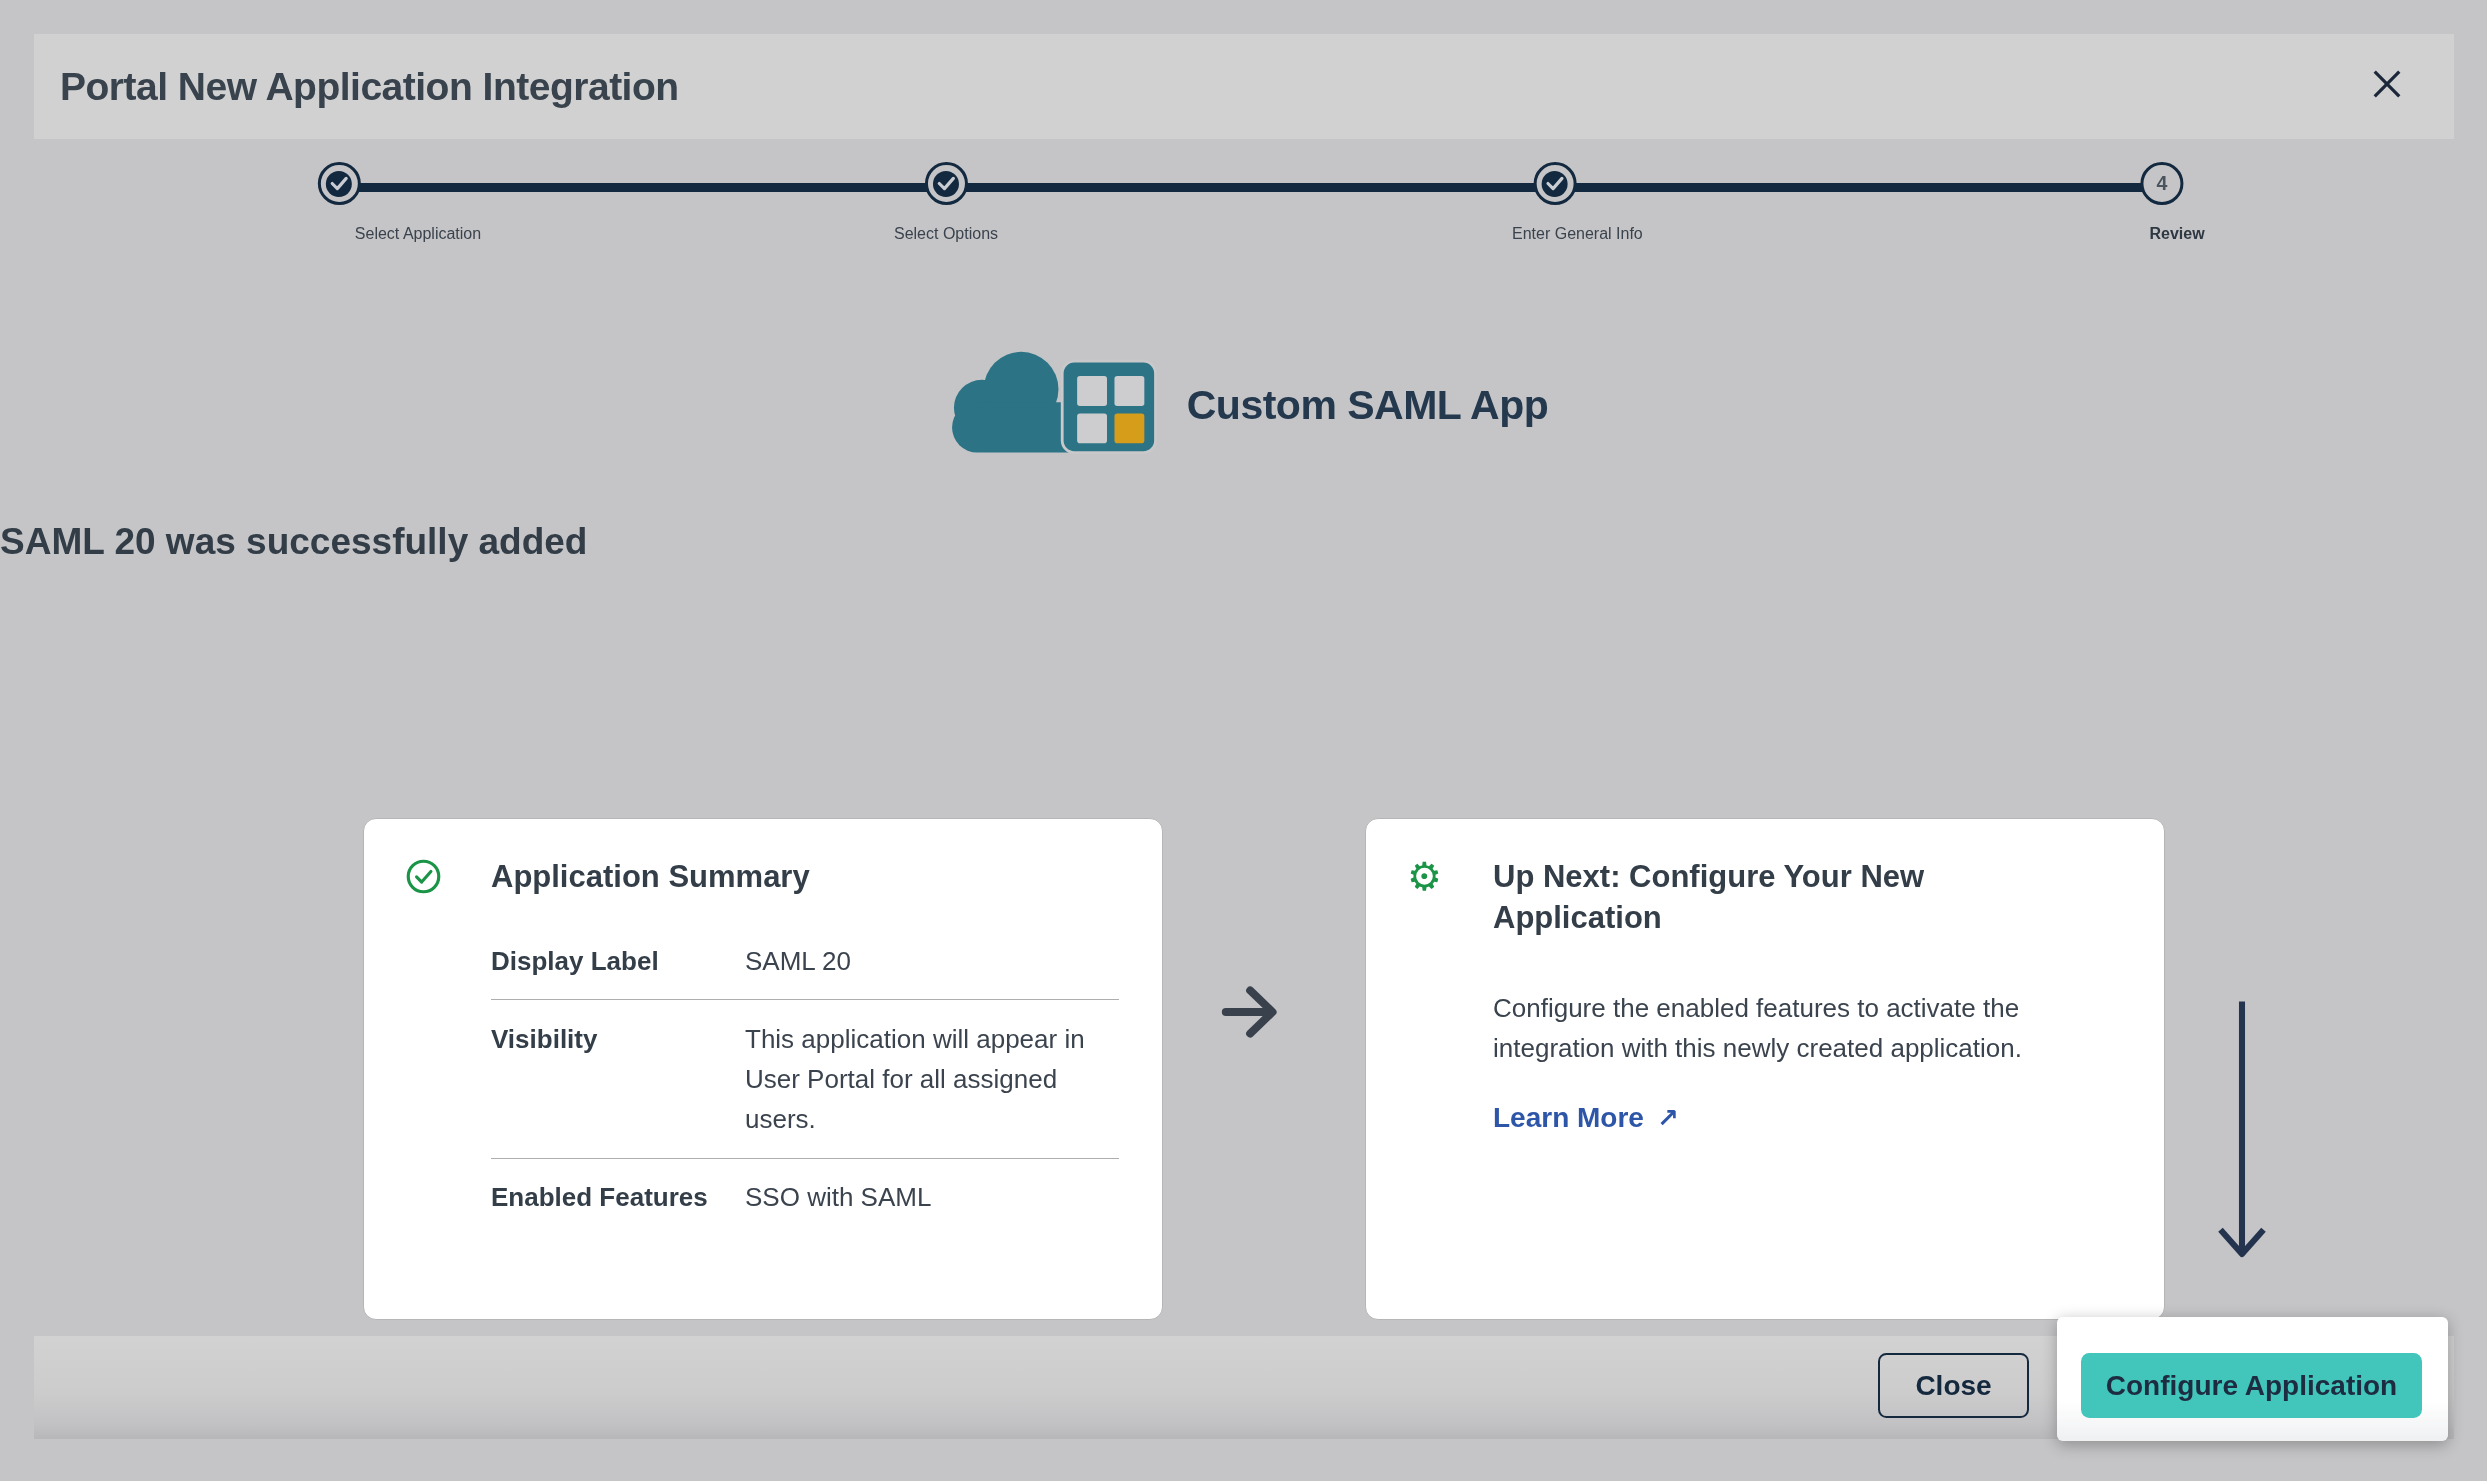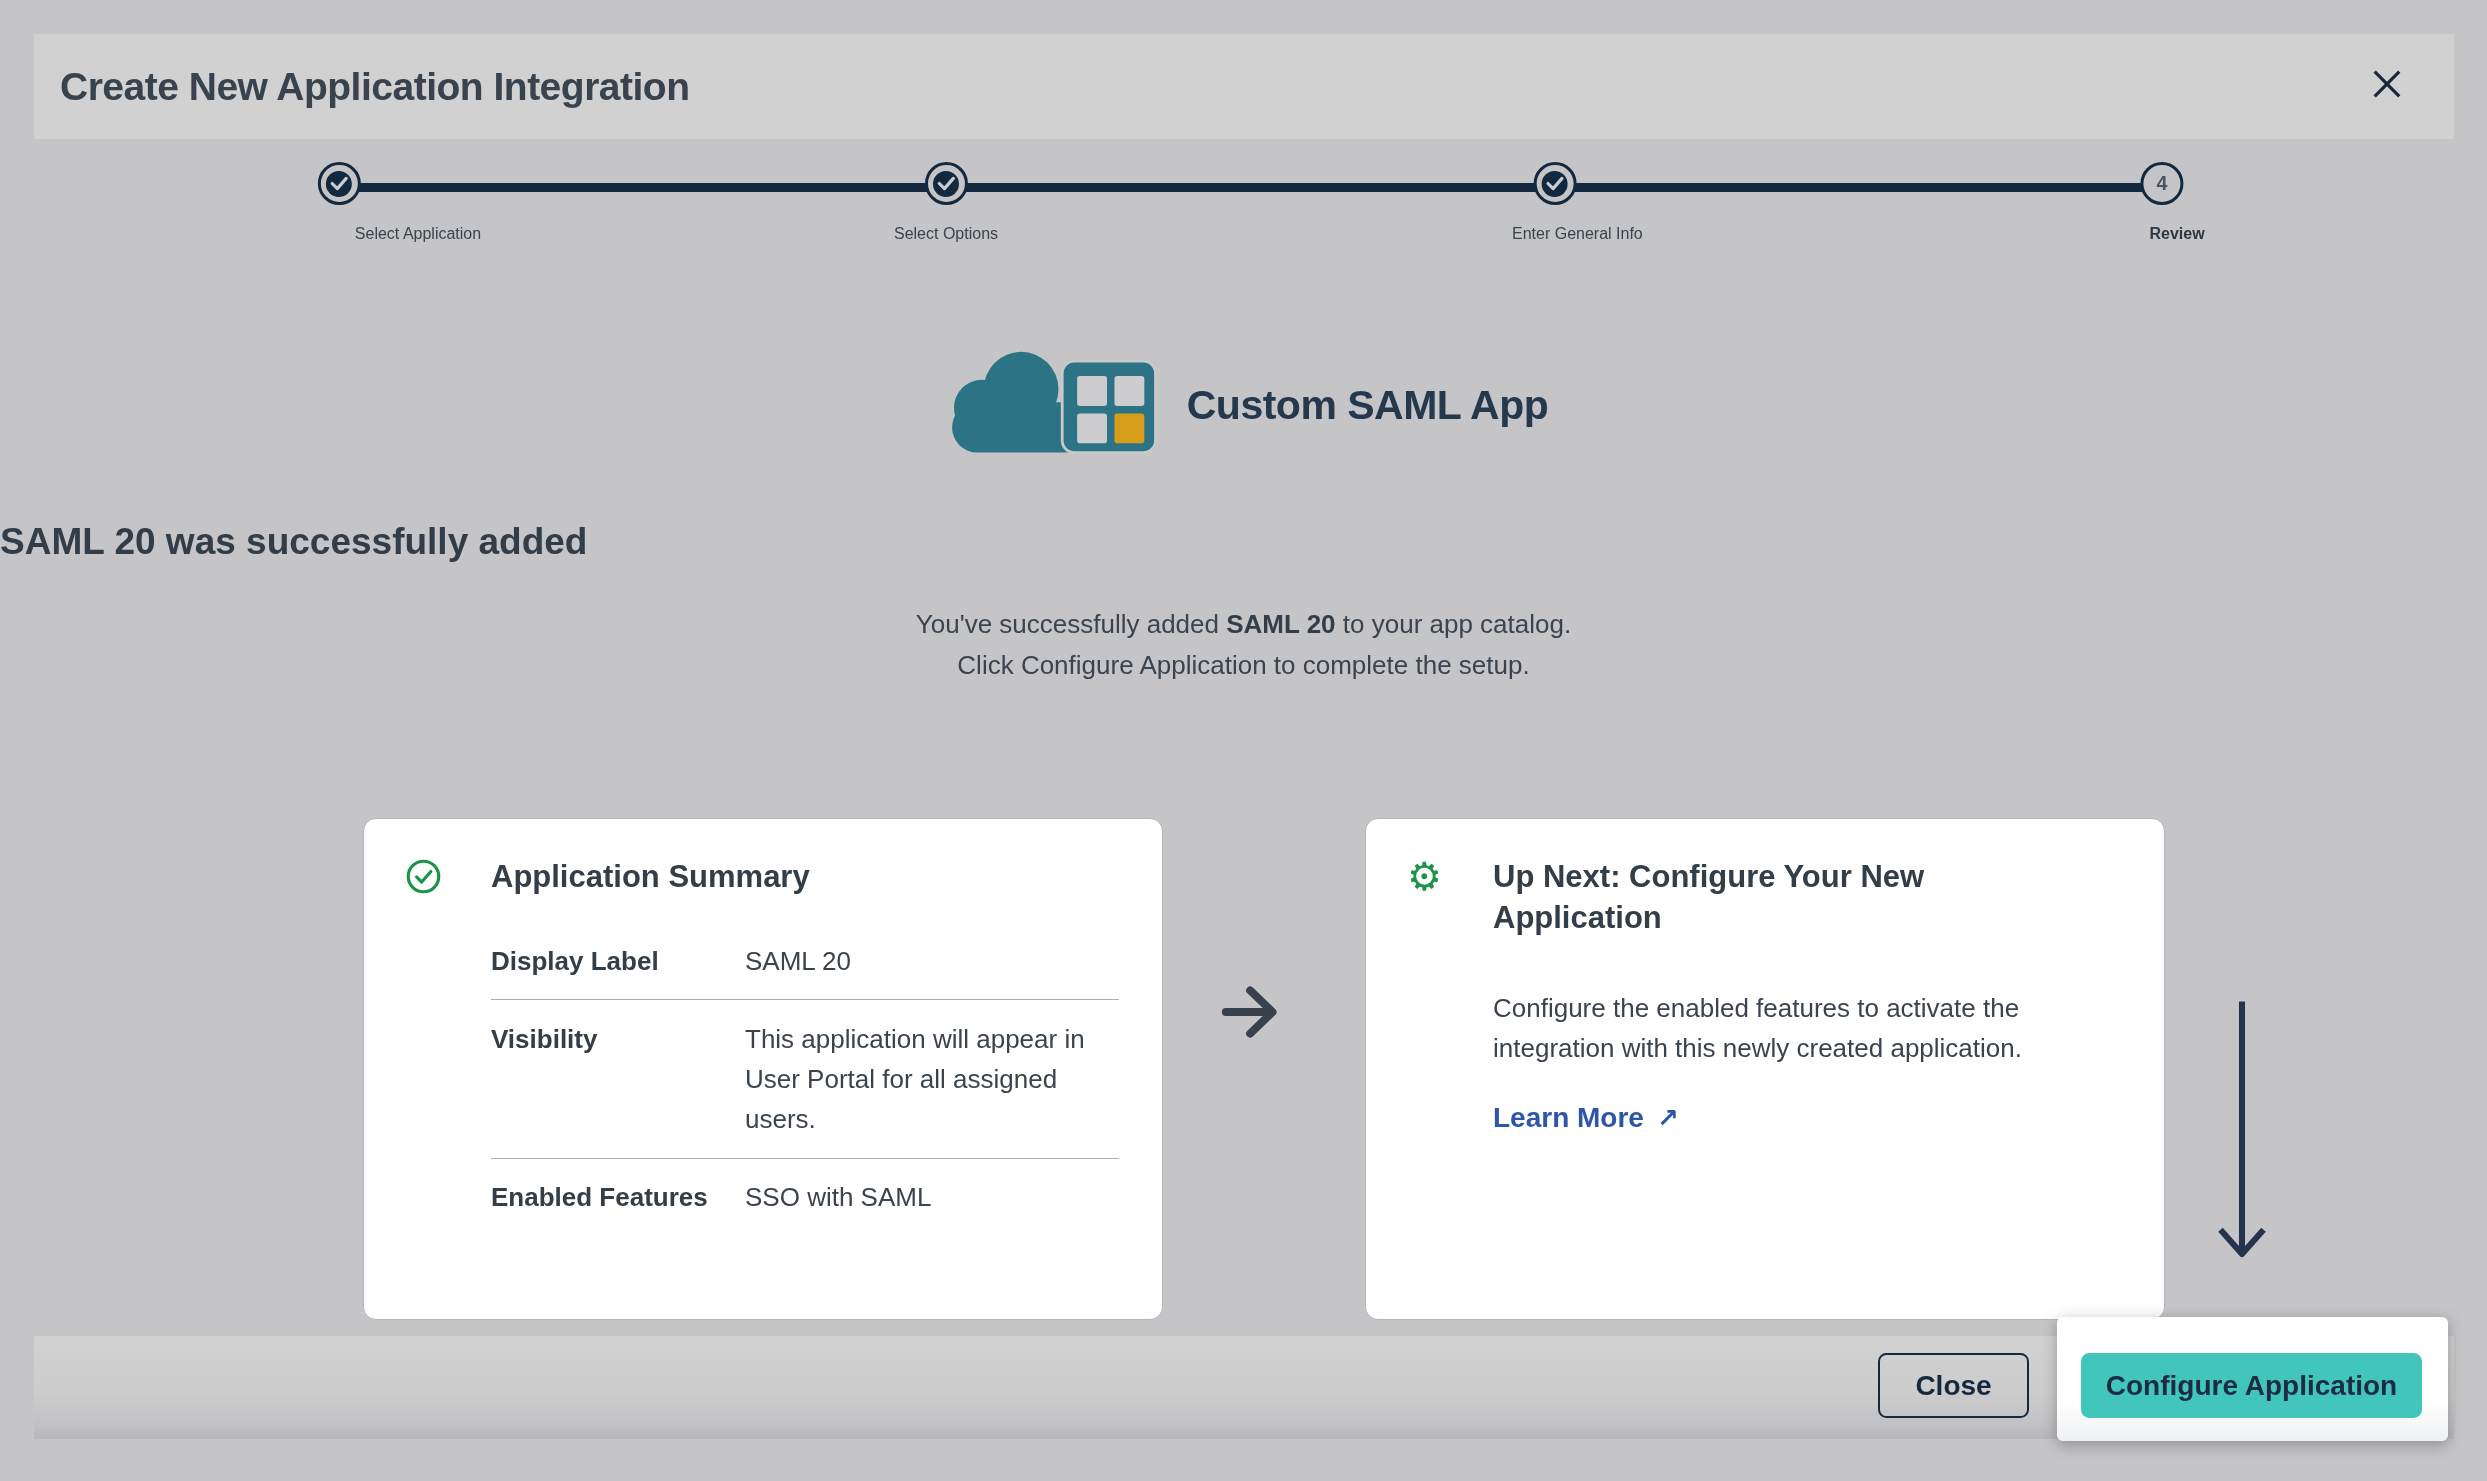--- a/index.html
+++ b/index.html
@@ -86,21 +86,21 @@
     position:absolute;left:24px;top:36px;width:341px;height:65px;border:none;border-radius:8.4px;
     background:#42c5bb;font-family:inherit;font-size:28px;font-weight:700;color:#1d2c40;cursor:pointer;
   }
 </style>
 </head>
 <body>
 
 <div class="screen">
 
   <div class="header">
-    <h1 class="modal-title">Create New Application Integration</h1>
+    <h1 class="modal-title">Portal New Application Integration</h1>
     <button class="close-btn">
       <svg width="34" height="34" viewBox="0 0 36 36">
         <line x1="5" y1="5" x2="31" y2="31" stroke="#1b2738" stroke-width="3.4"></line>
         <line x1="31" y1="5" x2="5" y2="31" stroke="#1b2738" stroke-width="3.4"></line>
       </svg>
     </button>
   </div>
 
   <div class="stepper">
     <div class="step-track"></div>
@@ -154,25 +154,20 @@
       <rect x="132" y="14" width="100" height="98" rx="13" fill="#2d7386" stroke="#c9c9cb" stroke-width="3"></rect>
       <rect x="148" y="30" width="32" height="32" rx="3" fill="#cdcdcf"></rect>
       <rect x="188" y="30" width="32" height="32" rx="3" fill="#cdcdcf"></rect>
       <rect x="148" y="70" width="32" height="32" rx="3" fill="#cdcdcf"></rect>
       <rect x="188" y="70" width="32" height="32" rx="3" fill="#d69d1b"></rect>
     </svg>
     <div class="logo-text">Custom SAML App</div>
   </div>
 
   <h2 class="success-heading">SAML 20 was successfully added</h2>
-  <p class="success-text">
-    <span><span>You've successfully added </span><b>SAML 20</b><span> to your app catalog.</span></span>
-    <br>
-    <span>Click Configure Application to complete the setup.</span>
-  </p>
 
   <div class="card left">
     <div class="card-head">
       <div class="card-icon">
         <svg width="37" height="37" viewBox="0 0 40 40">
           <circle cx="20" cy="20" r="16.5" fill="none" stroke="#1b9447" stroke-width="3.4"></circle>
           <polyline points="12.5,20.5 18,26 28,14.5" fill="none" stroke="#1b9447" stroke-width="3.4" stroke-linecap="round" stroke-linejoin="round"></polyline>
         </svg>
       </div>
       <h3 class="card-title">Application Summary</h3>

